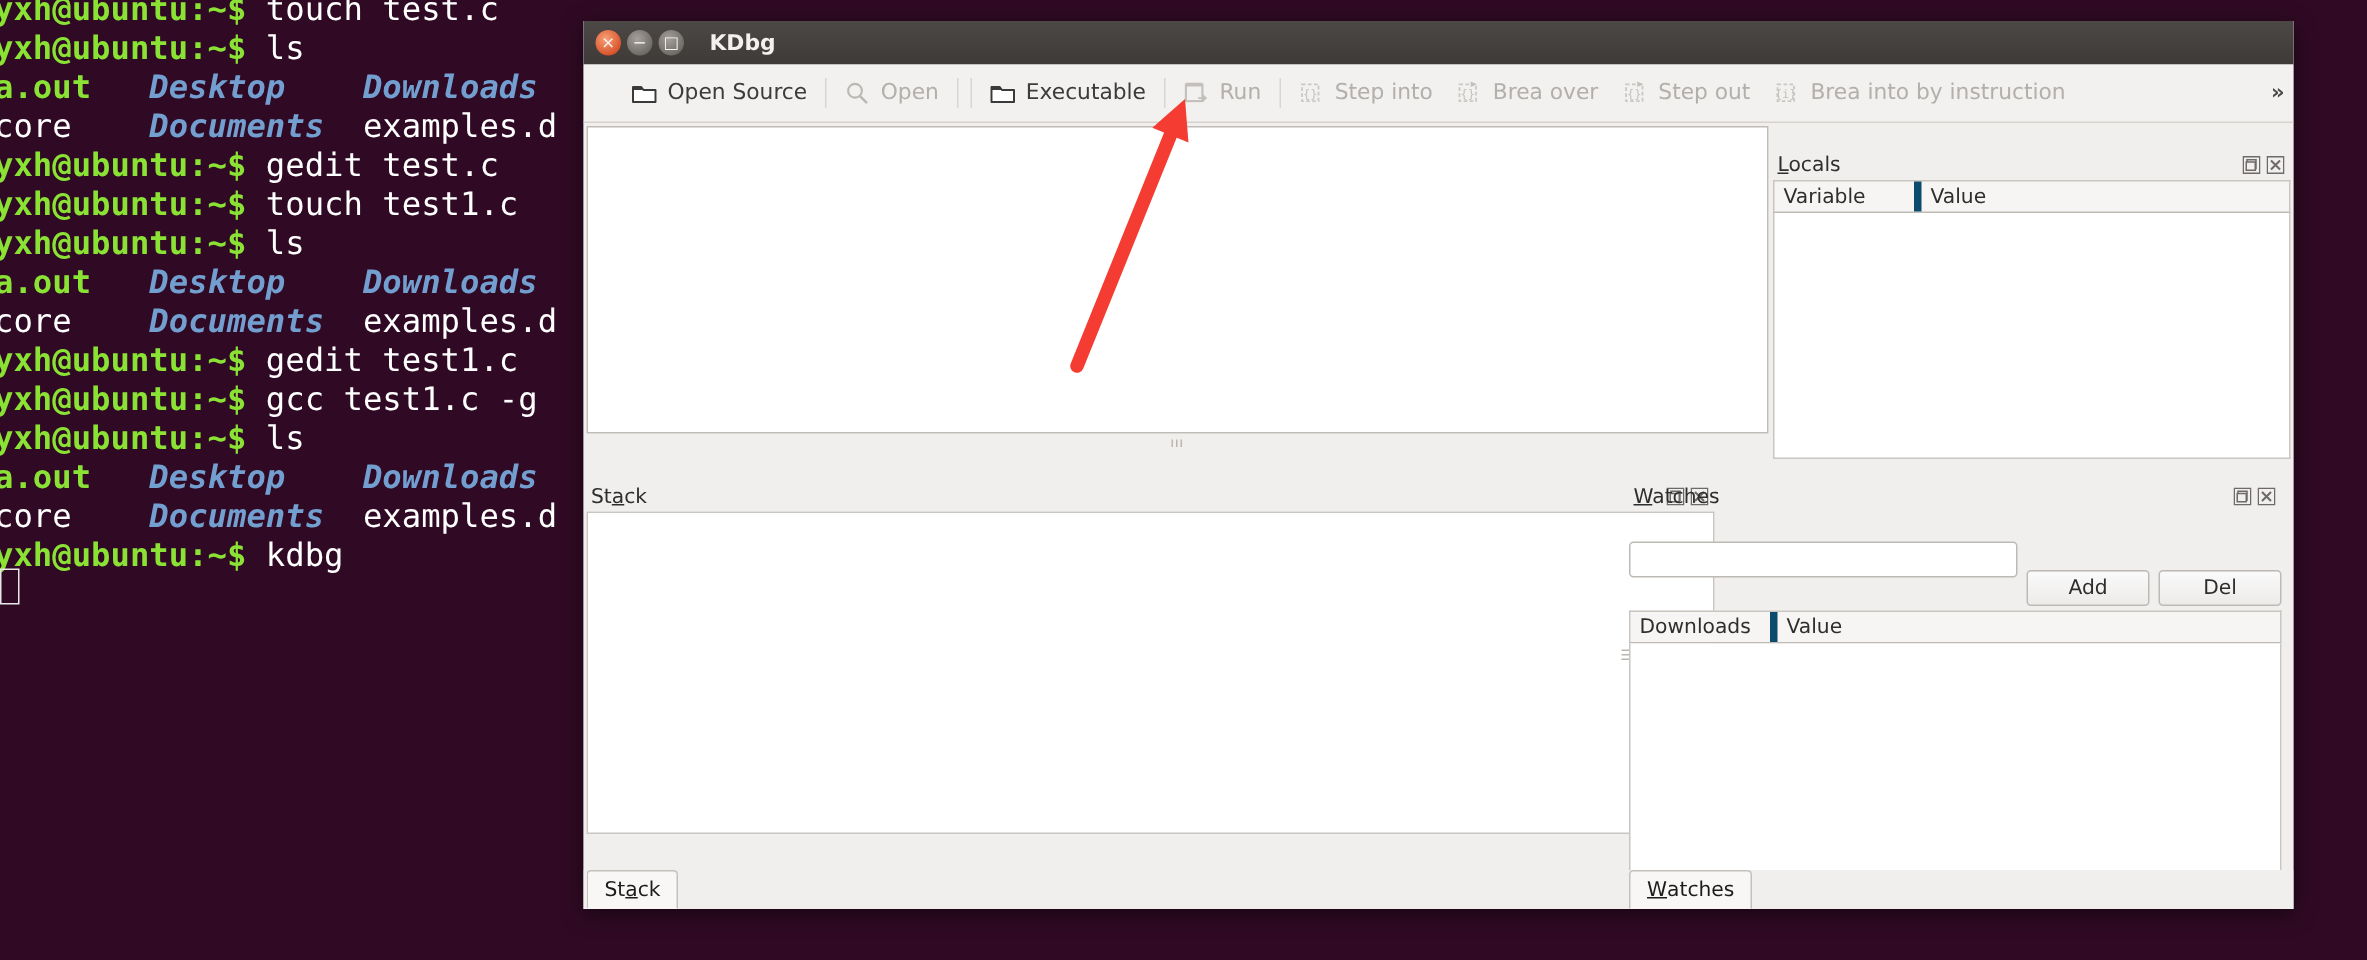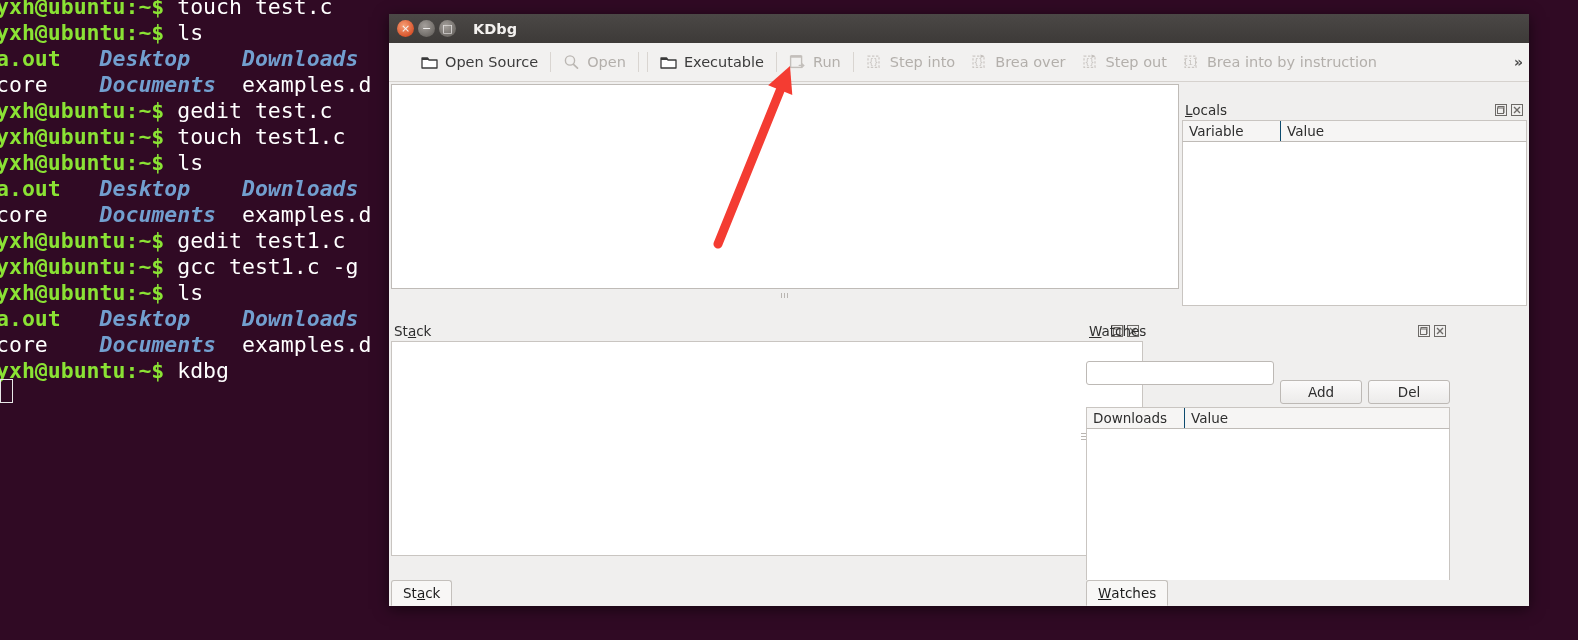--- a/index.html
+++ b/index.html
@@ -109,21 +109,21 @@
   .colhdr {
     display: flex; height: 22px;
     background: #f6f5f4;
     border: 1px solid #c9c5c1;
     border-bottom: 1px solid #bfbbb7;
     box-sizing: border-box;
     font-size: 13.5px; color: #2e2e2e;
   }
   .colhdr > div {
     padding: 2px 6px; box-sizing: border-box;
-    border-right: 1px solid #0c4a6e;
+    border-right: 5px solid #0c4a6e;
     overflow: hidden;
   }
   .listbody {
     background: #ffffff;
     border: 1px solid #c9c5c1; border-top: none;
     box-sizing: border-box;
   }
 
   
   .source-pane {
@@ -149,21 +149,21 @@
     position: absolute; left: 2px; top: 222px; width: 752px; height: 265px;
   }
   .vsplit-grip {
     position: absolute; left: 690px; top: 222px; width: 8px; height: 265px;
     display: flex; align-items: center; justify-content: center;
   }
   .grip-v { display: flex; flex-direction: column; gap: 2px; }
   .grip-v i { width: 5px; height: 1px; background: #b9b5b1; display: block; }
   
   .watches-pane {
-    position: absolute; left: 697px; top: 222px; width: 364px; height: 265px;
+    position: absolute; left: 697px; top: 222px; width: 435px; height: 265px;
   }
   .watch-row { display: flex; gap: 6px; align-items: center; margin-bottom: 3px; }
   .watch-input {
     flex: 1; height: 24px;
     background: #ffffff;
     border: 1px solid #bdb9b5;
     border-radius: 3px;
     box-sizing: border-box;
     font-size: 13.5px; color: #2e2e2e;
     padding: 0 5px;

